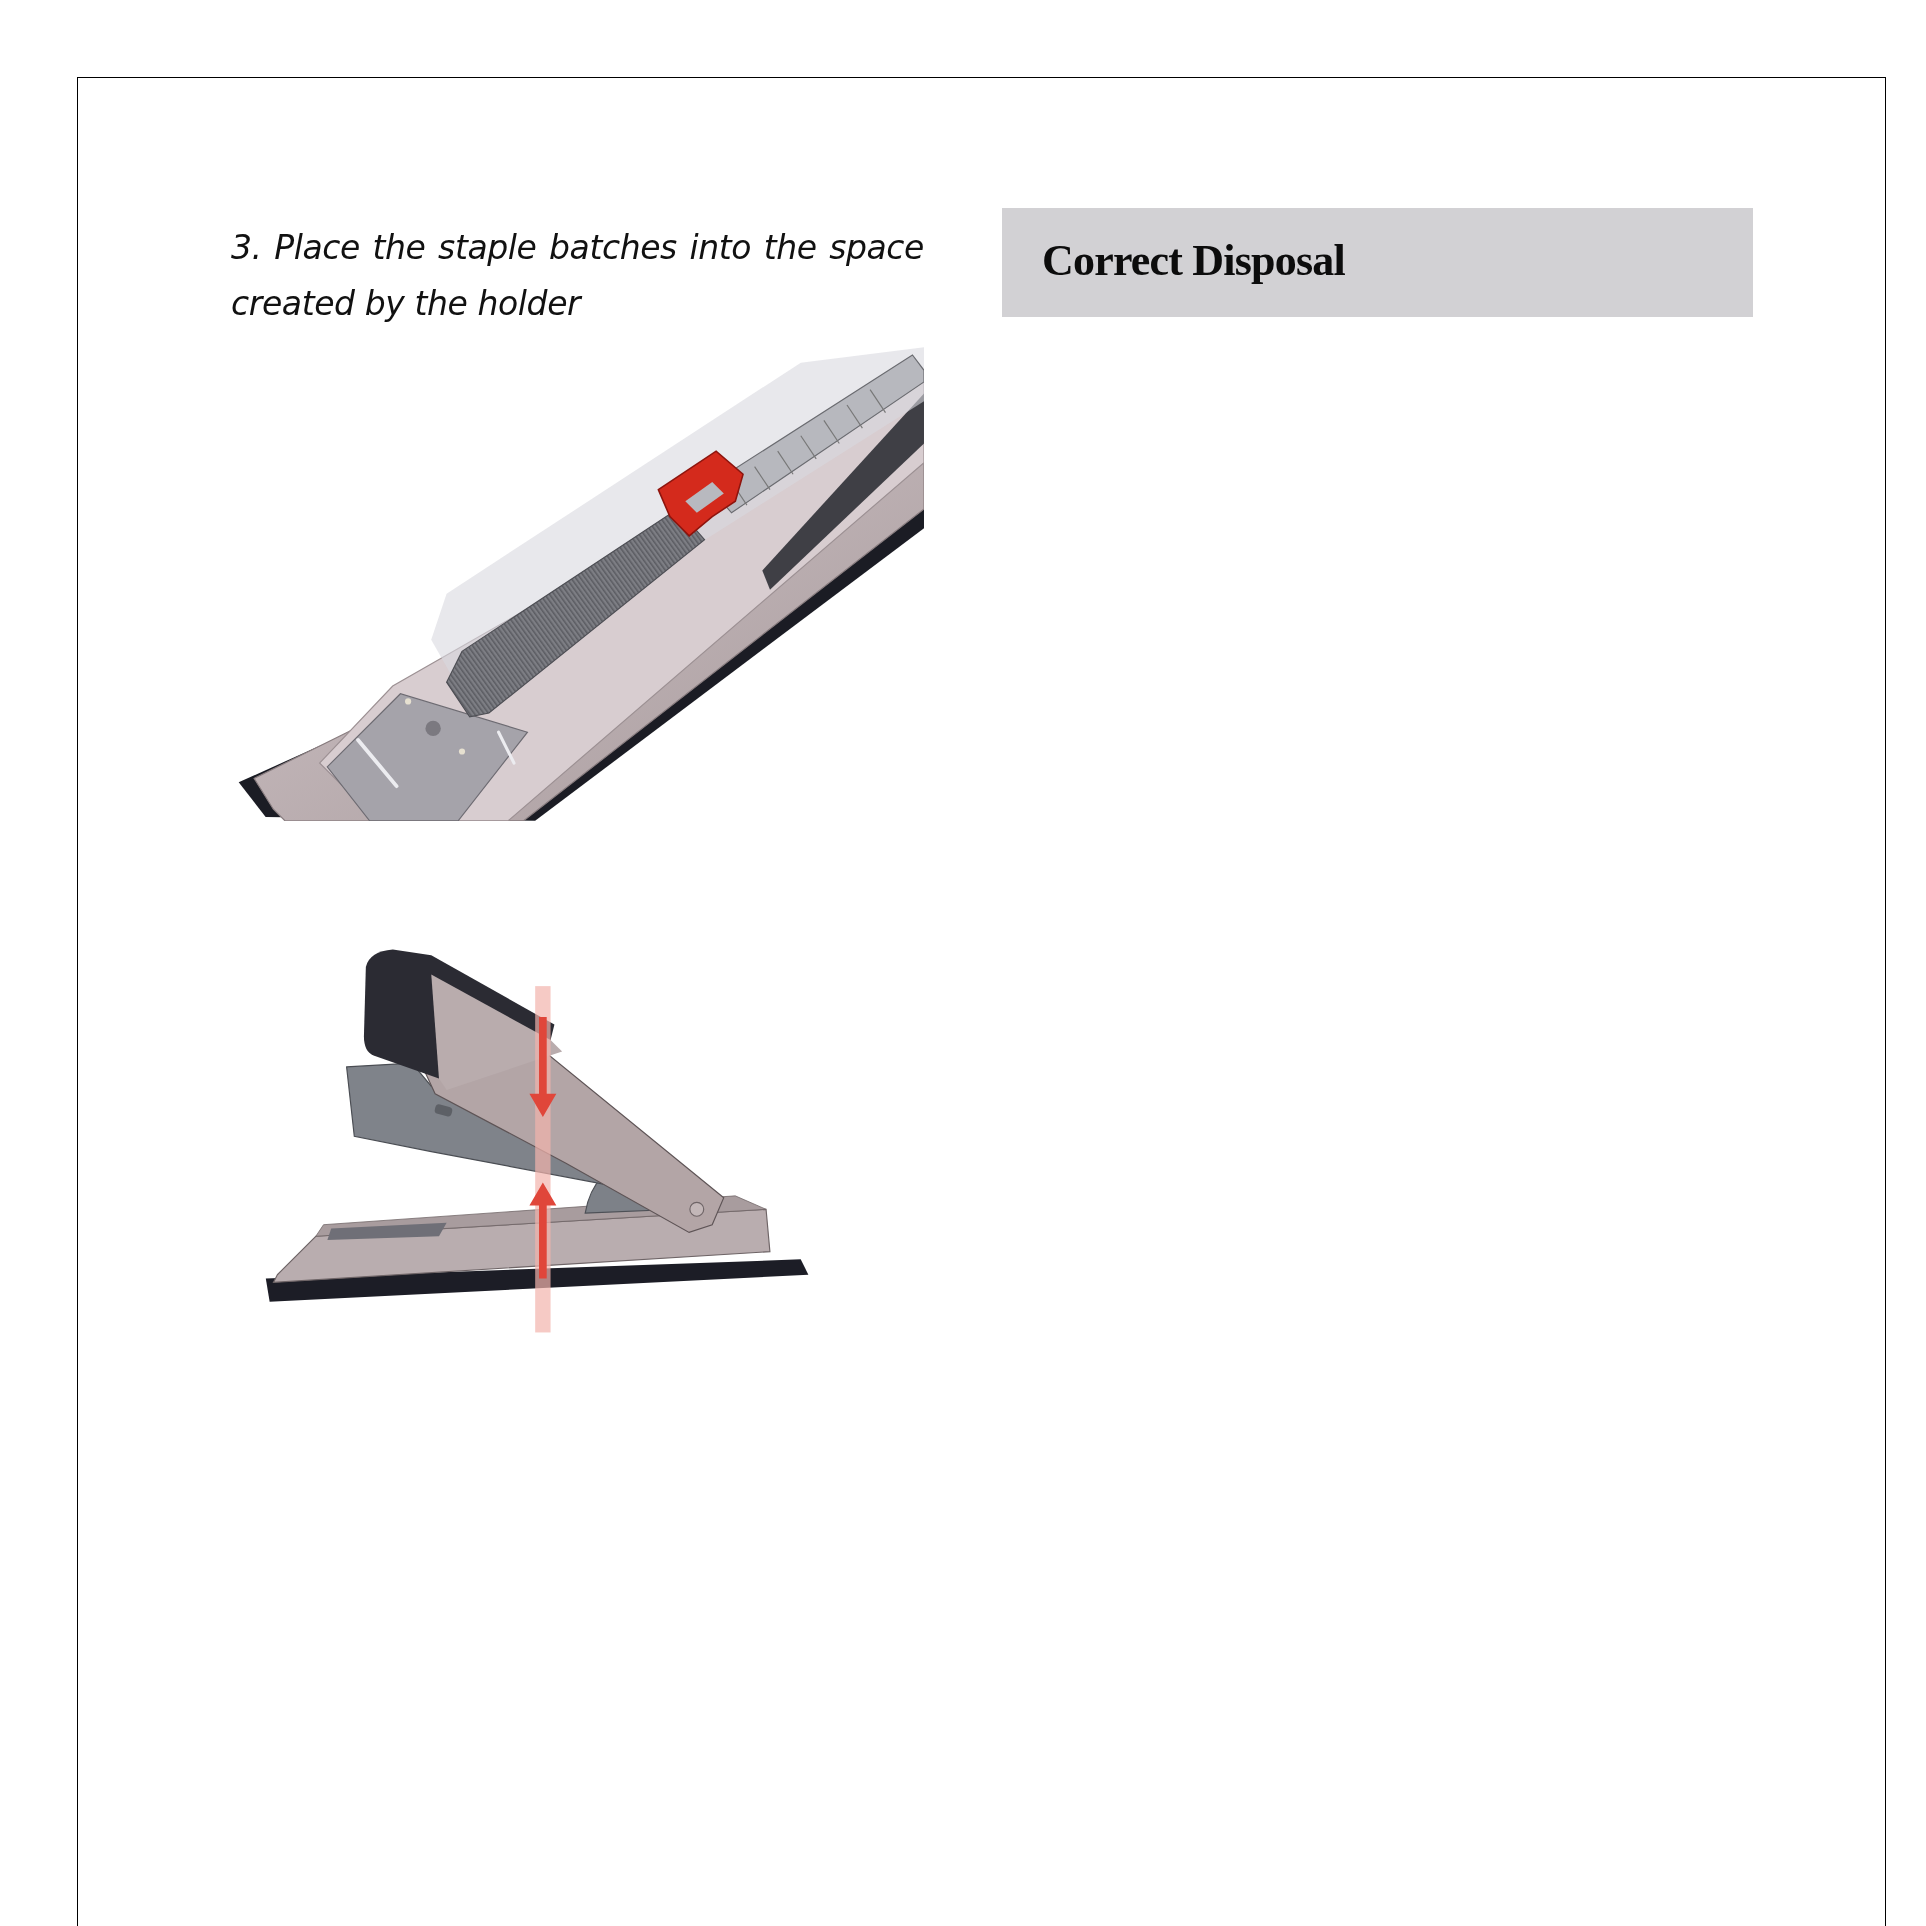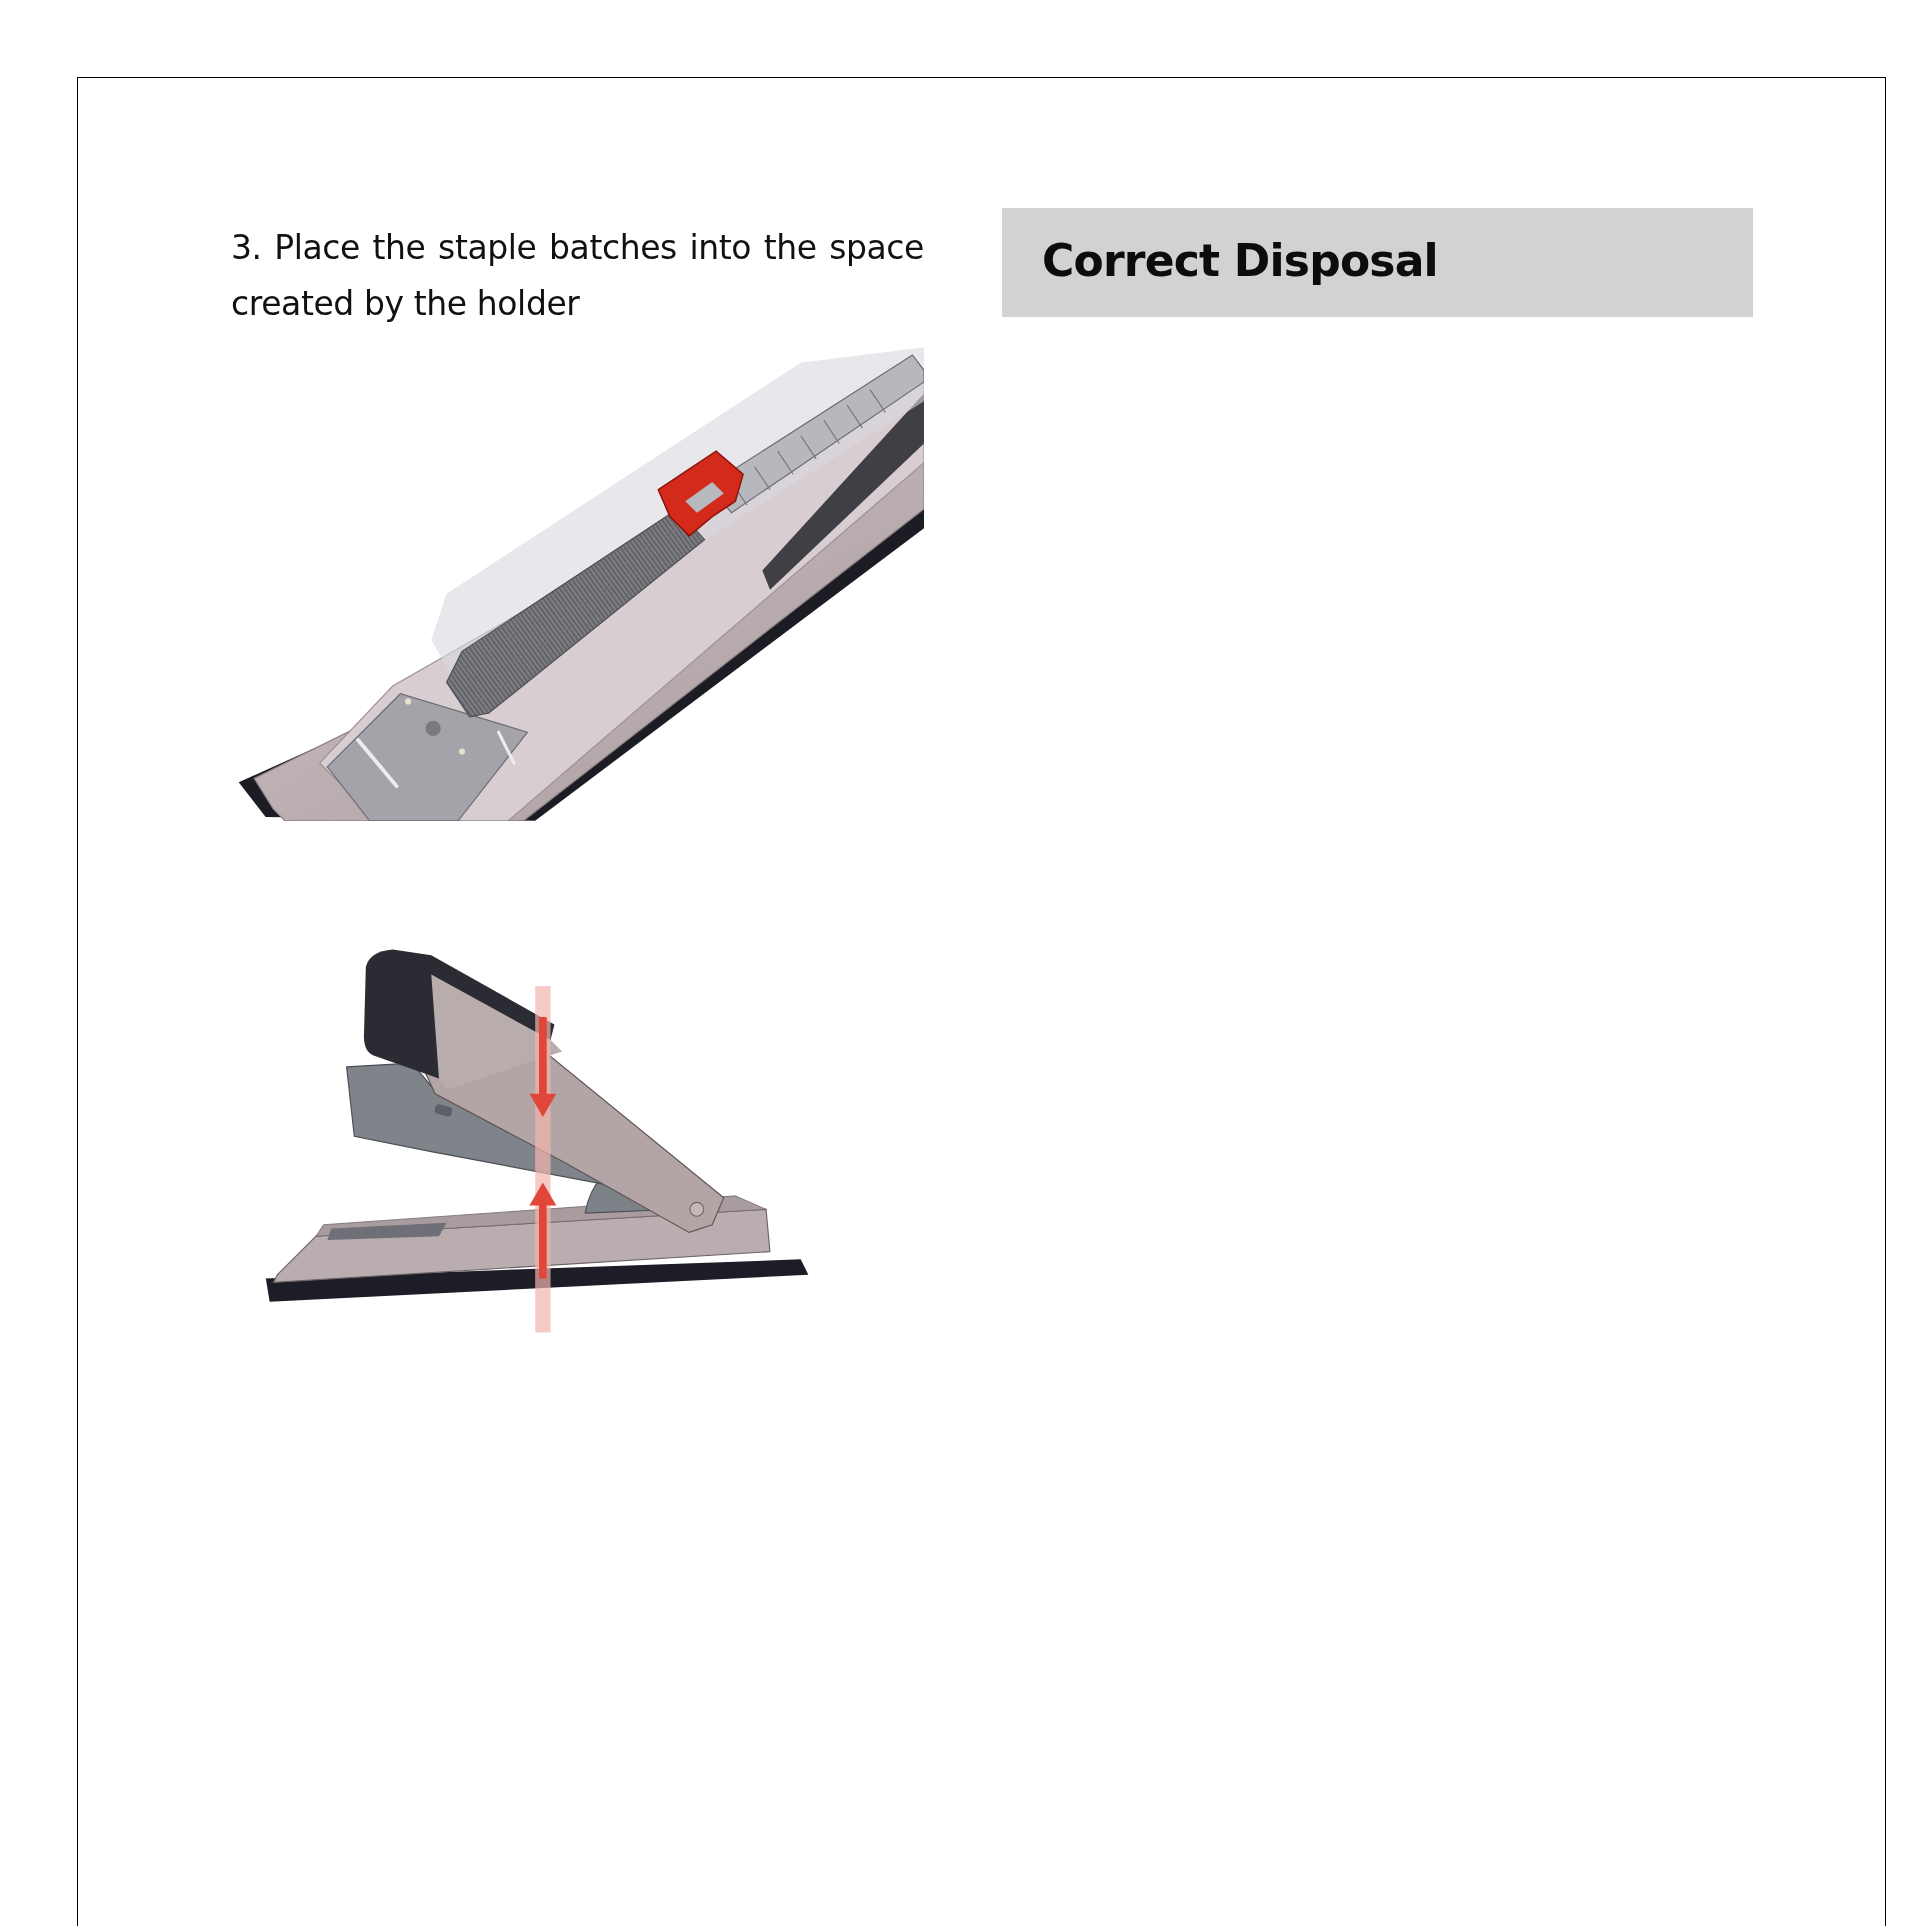--- a/index.html
+++ b/index.html
@@ -6,31 +6,31 @@
     body { width: 1965px; height: 2542px; position: relative; overflow: hidden;
            font-family: "DejaVu Sans", "Liberation Sans", sans-serif; color: #111111; }
     .page-border { position: absolute; left: 77px; top: 77px; width: 1809px; height: 2387px;
                    border: 1.9px solid #000; box-sizing: border-box; }
     .col-left { position: absolute; left: 231px; top: 220px; width: 693px; }
     .col-right { position: absolute; left: 1002px; top: 208px; width: 751px; }
     .para { font-size: 33px; line-height: 56px; margin: 0 0 25.4px 0; text-align: justify;
             letter-spacing: -0.4px; }
     .heading-box { background: #d2d1d4; height: 109px; width: 751px; position: relative; }
     .heading { position: absolute; left: 40px; top: 27px; font-size: 44px; font-weight: bold;
-               margin: 0; letter-spacing: -0.8px; color: #0c0c0c; }
+               margin: 0; letter-spacing: -0.8px; color: #0c0c0c; font-family: Liberation Serif, serif; }
     .right-body { padding: 0 17.3px 0 40px; margin-top: 10.8px; }
     .figure { position: relative; }
   </style>
 </head>
 <body>
 
 <div class="page-border"></div>
 
 <div class="col-left">
-  <p class="para" style="margin-bottom:15.4px;">3. Place the staple batches into the space created by the holder</p>
+  <p class="para" style="margin-bottom:15.4px;font-style:italic;">3. Place the staple batches into the space created by the holder</p>
 
   <div class="figure" style="width:693px;height:474px;">
     <svg width="693" height="474" viewBox="0 0 1800 1230">
       <defs>
         <linearGradient id="base1" x1="0" y1="0" x2="1" y2="1">
           <stop offset="0" stop-color="#cfc3c6"></stop>
           <stop offset="1" stop-color="#a89b9d"></stop>
         </linearGradient>
         <pattern id="staples" width="10" height="10" patternUnits="userSpaceOnUse" patternTransform="rotate(-36)">
           <rect width="10" height="10" fill="#7d7e84"></rect>

